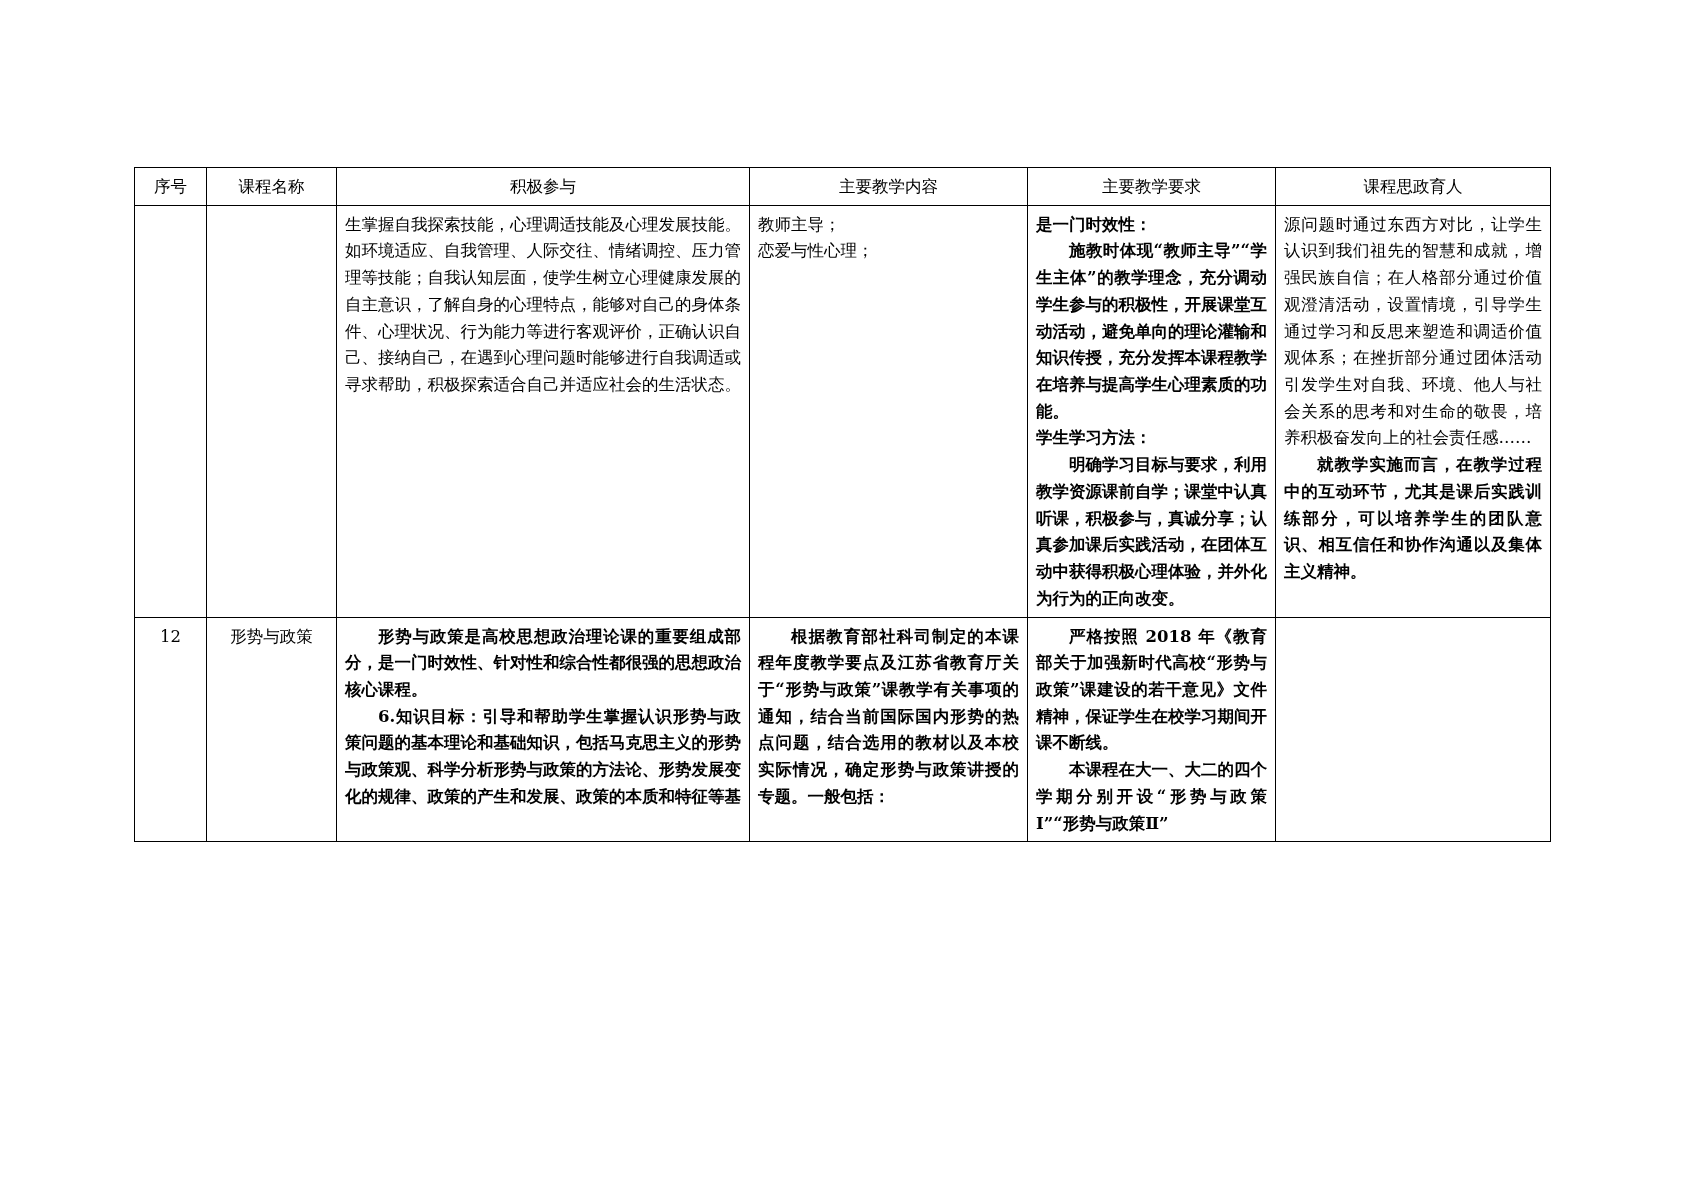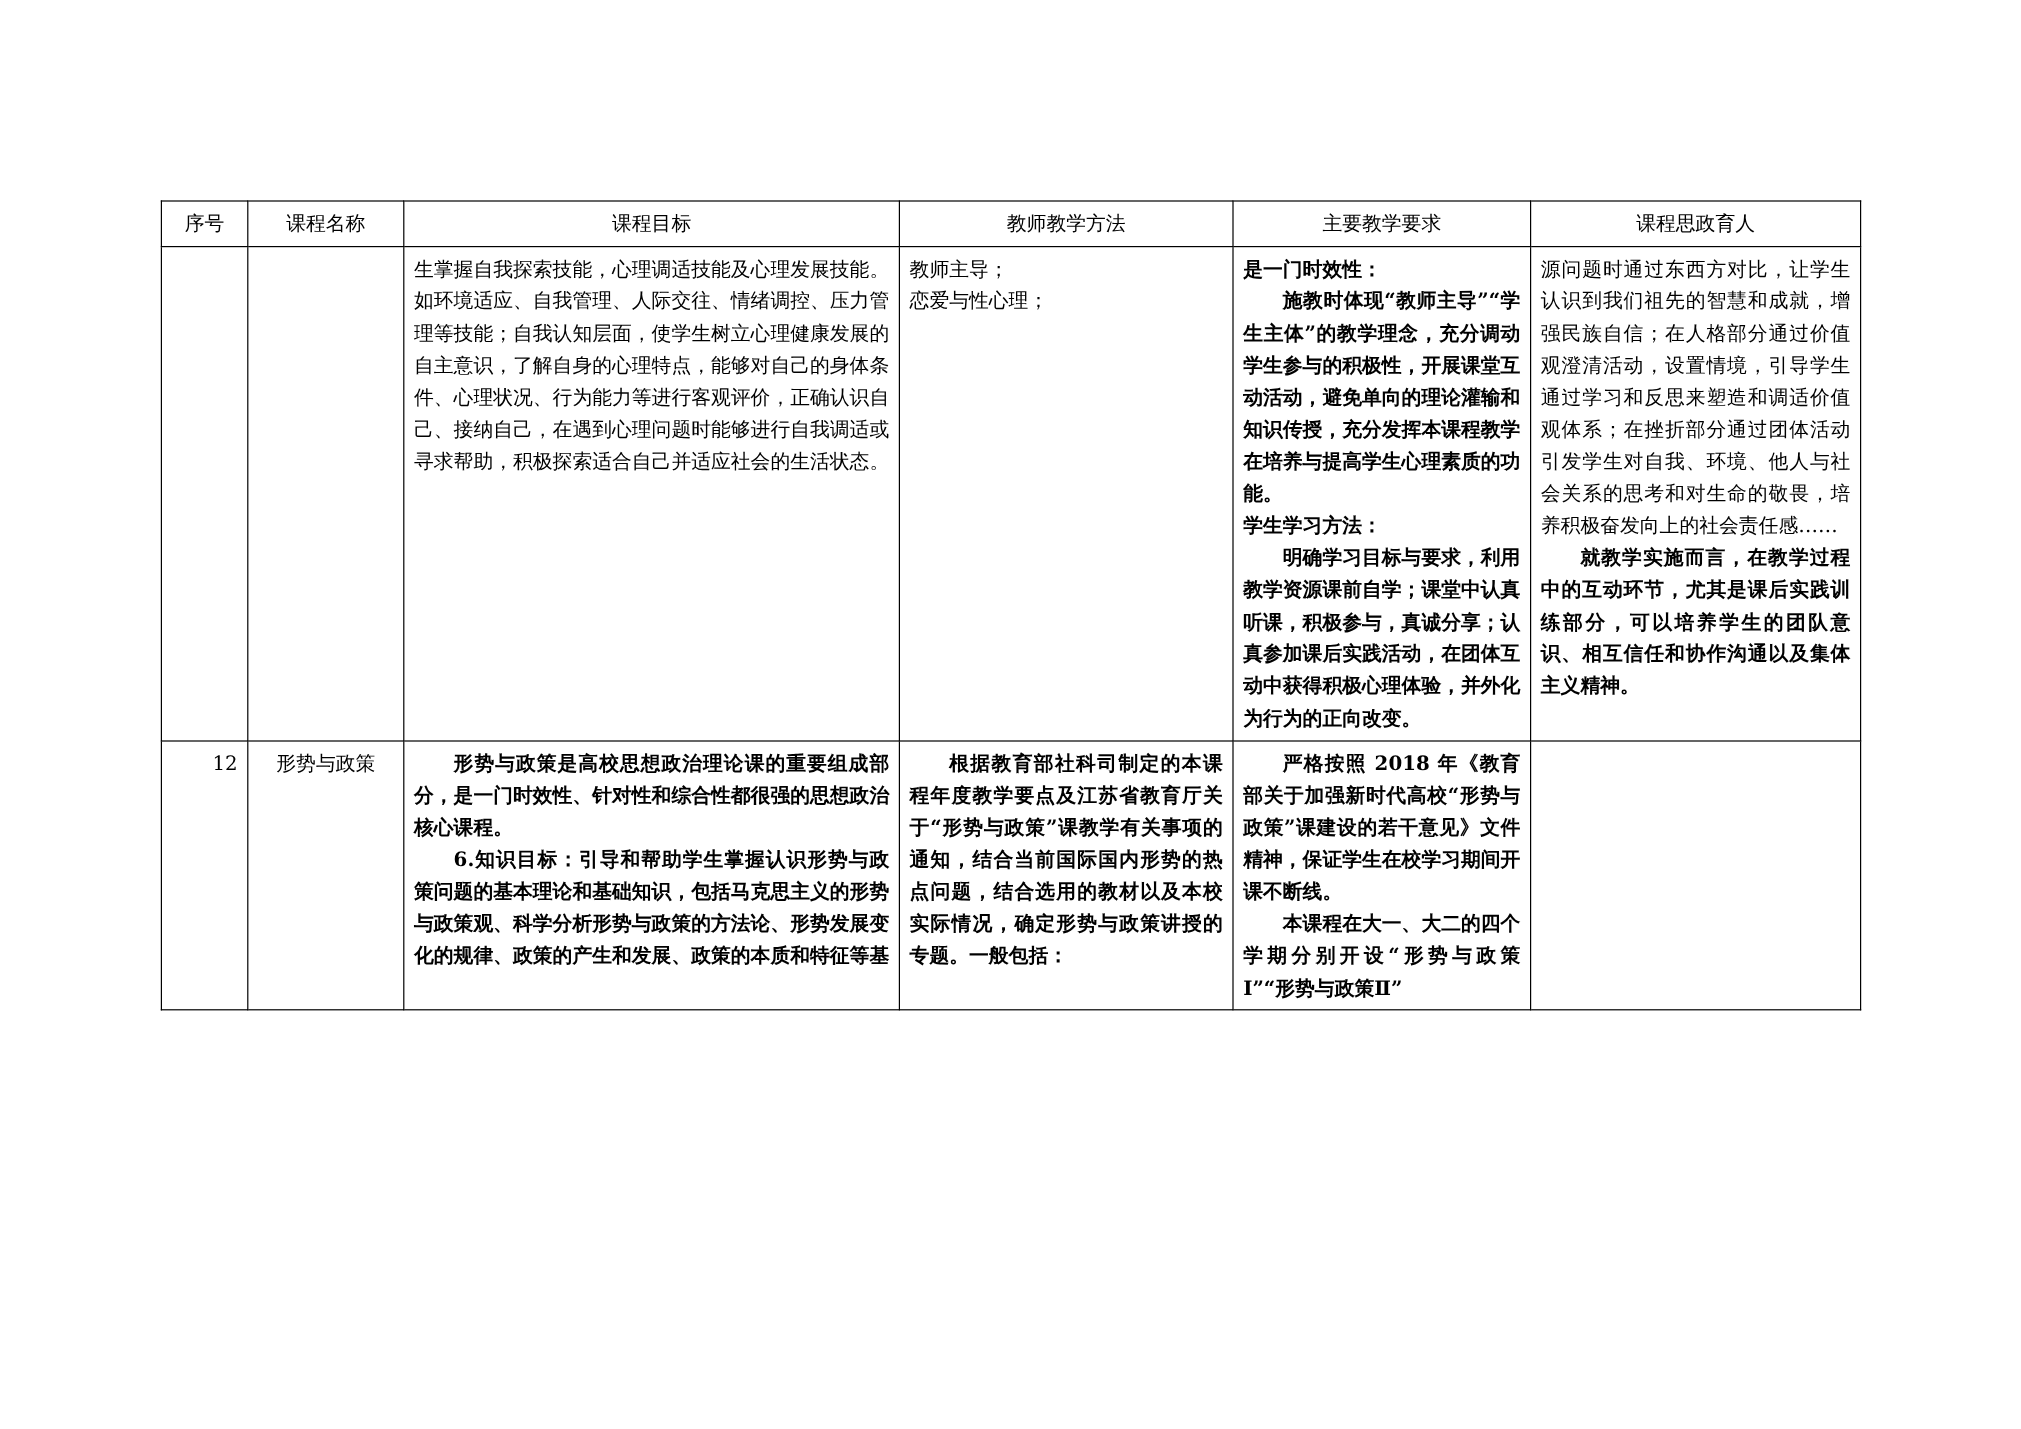--- a/index.html
+++ b/index.html
@@ -50,21 +50,21 @@
   }
   
   col.c0 { width: 72px; }
   col.c1 { width: 130px; }
   col.c2 { width: 413px; }
   col.c3 { width: 278px; }
   col.c4 { width: 248px; }
   col.c5 { width: 275px; }
 
   .cell-seq {
-    text-align: right;
+    text-align: center;
     vertical-align: middle;
     font-size: 17px;
   }
   .cell-name {
     text-align: center;
     vertical-align: middle;
     font-size: 17px;
     line-height: 1.8;
   }
   p.para {
@@ -102,22 +102,22 @@
           <col class="c1">
           <col class="c2">
           <col class="c3">
           <col class="c4">
           <col class="c5">
       </colgroup>
       <thead>
         <tr>
           <th>序号</th>
           <th>课程名称</th>
-          <th>课程目标</th>
-          <th>教师教学方法</th>
+          <th>积极参与</th>
+          <th>主要教学内容</th>
           <th>主要教学要求</th>
           <th>课程思政育人</th>
         </tr>
       </thead>
       <tbody>
         <tr>
           <td class="cell-seq"></td>
           <td class="cell-name"></td>
           <td>
             <p class="para">生掌握自我探索技能，心理调适技能及心理发展技能。如环境适应、自我管理、人际交往、情绪调控、压力管理等技能；自我认知层面，使学生树立心理健康发展的自主意识，了解自身的心理特点，能够对自己的身体条件、心理状况、行为能力等进行客观评价，正确认识自己、接纳自己，在遇到心理问题时能够进行自我调适或寻求帮助，积极探索适合自己并适应社会的生活状态。</p>

